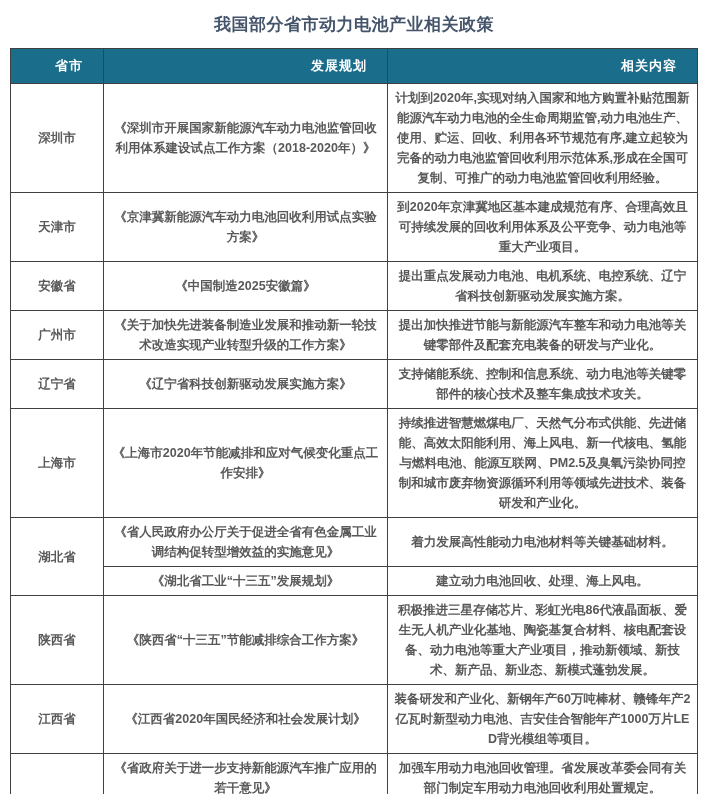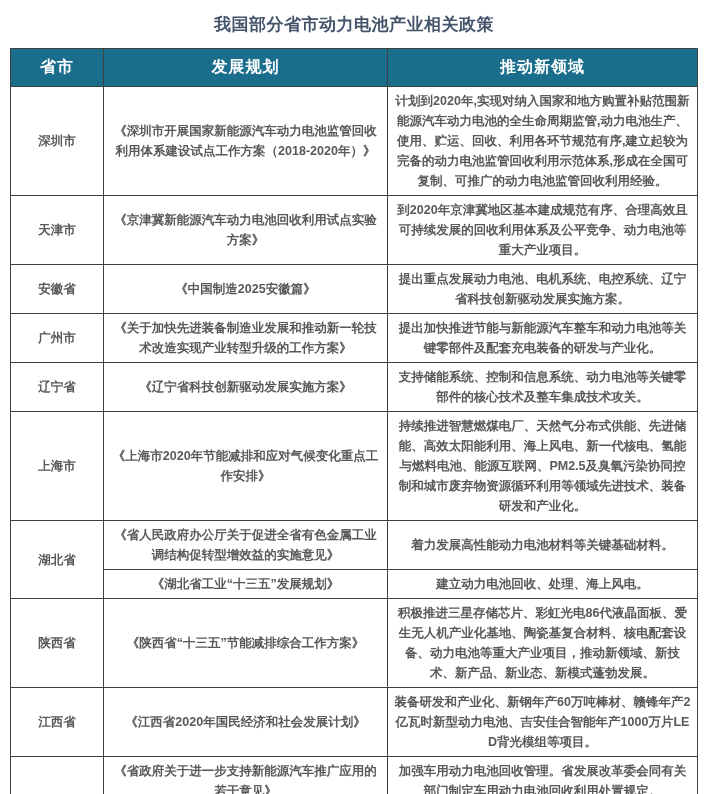--- a/index.html
+++ b/index.html
@@ -30,24 +30,24 @@
     width:687px;
     margin-left:10px;
     background:#fff;
   }
   .policy-table col.c1{width:93px;}
   .policy-table col.c2{width:284px;}
   .policy-table col.c3{width:310px;}
   .policy-table th{
     background:var(--header-bg);
     color:var(--header-text);
-    font-size:16px;font-weight:bold;
+    font-size:13px;font-weight:bold;
     border:1px solid var(--border);
-    padding:8px 0;
-    text-align:center;
+    padding:8px 20px;
+    text-align:right;
     letter-spacing:1px;
   }
   .policy-table td{
     border:1px solid var(--border);
     color:var(--body-text);
     font-size:12.5px;
     line-height:20px;
     padding:4px 6px;
     text-align:center;
     vertical-align:middle;
@@ -65,21 +65,21 @@
   <table class="policy-table">
     <colgroup>
       <col class="c1">
         <col class="c2">
         <col class="c3">
     </colgroup>
     <thead>
       <tr>
         <th>省市</th>
         <th>发展规划</th>
-        <th>推动新领域</th>
+        <th>相关内容</th>
       </tr>
     </thead>
     <tbody>
         <tr>
           <td class="province" rowspan="1">深圳市</td>
           <td>《深圳市开展国家新能源汽车动力电池监管回收利用体系建设试点工作方案（2018-2020年）》</td>
           <td>计划到2020年,实现对纳入国家和地方购置补贴范围新能源汽车动力电池的全生命周期监管,动力电池生产、使用、贮运、回收、利用各环节规范有序,建立起较为完备的动力电池监管回收利用示范体系,形成在全国可复制、可推广的动力电池监管回收利用经验。</td>
         </tr>
         <tr>
           <td class="province" rowspan="1">天津市</td>

